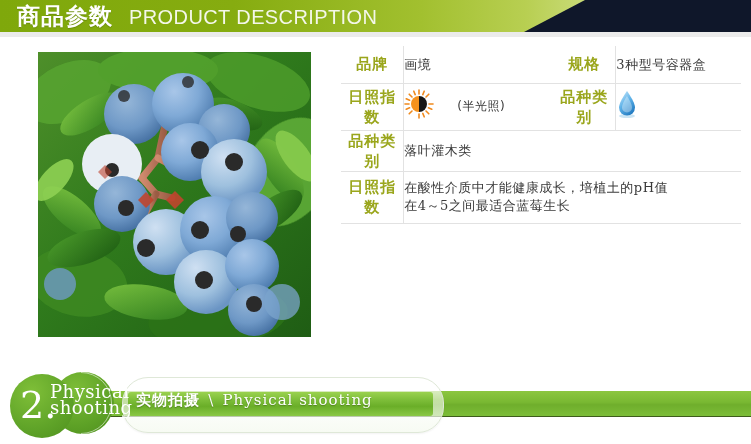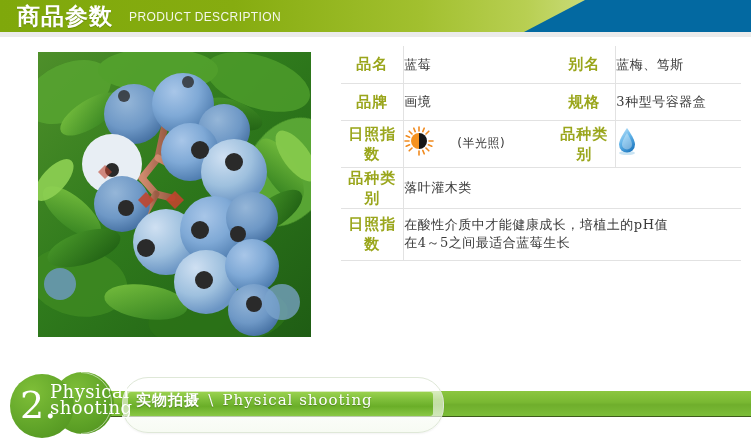--- a/index.html
+++ b/index.html
@@ -13,21 +13,21 @@
     position: relative;
     font-family: "Liberation Sans", sans-serif;
     overflow: hidden;
   }
 
   
   .header-banner {
     position: absolute;
     left: 0; top: 0;
     width: 751px; height: 32px;
-    background: #0369a1;
+    background: #0f172a;
     overflow: hidden;
   }
   .header-green {
     position: absolute;
     left: 0; top: 0;
     width: 585px; height: 32px;
     background: linear-gradient(to right, #7fa80b 0%, #86ac10 40%, #a2c02f 72%, #b8cf52 90%, #c9db78 100%);
     clip-path: polygon(0 0, 585px 0, 524px 32px, 0 32px);
   }
   .header-underline {
@@ -43,21 +43,21 @@
     font-weight: bold;
     color: #ffffff;
     letter-spacing: 1px;
     line-height: 28px;
     text-shadow: 0 1px 1px rgba(0,0,0,0.18);
     font-family: "DejaVu Sans", "Liberation Sans", sans-serif;
   }
   .header-title-en {
     position: absolute;
     left: 129px; top: 7px;
-    font-size: 12px;
+    font-size: 20px;
     color: #f4f7ea;
     letter-spacing: 0.4px;
     line-height: 20px;
     font-family: "Liberation Sans", sans-serif;
   }
 
   
   .product-photo {
     position: absolute;
     left: 38px; top: 52px;
@@ -327,26 +327,20 @@
       <path d="M60 120 l7 -7 l7 7 l-7 7 z" opacity="0.6"></path>
     </g>
 
     <ellipse cx="258" cy="104" rx="30" ry="13" fill="#86c94c" transform="rotate(54 258 104)" opacity="0.95"></ellipse>
     <ellipse cx="16" cy="128" rx="26" ry="12" fill="#8ed053" transform="rotate(-48 16 128)" opacity="0.9"></ellipse>
   </svg>
 </div>
 
 <table class="spec-table">
   <tbody>
-    <tr class="row-h">
-      <td class="cell-label">品名</td>
-      <td class="cell-value v1">蓝莓</td>
-      <td class="cell-label">别名</td>
-      <td class="cell-value v2">蓝梅、笃斯</td>
-    </tr>
     <tr class="row-h">
       <td class="cell-label">品牌</td>
       <td class="cell-value v1">画境</td>
       <td class="cell-label">规格</td>
       <td class="cell-value v2">3种型号容器盒</td>
     </tr>
     <tr class="row-icon">
       <td class="cell-label">日照指数</td>
       <td class="cell-value v1">
         <div class="icon-cell-inner">

